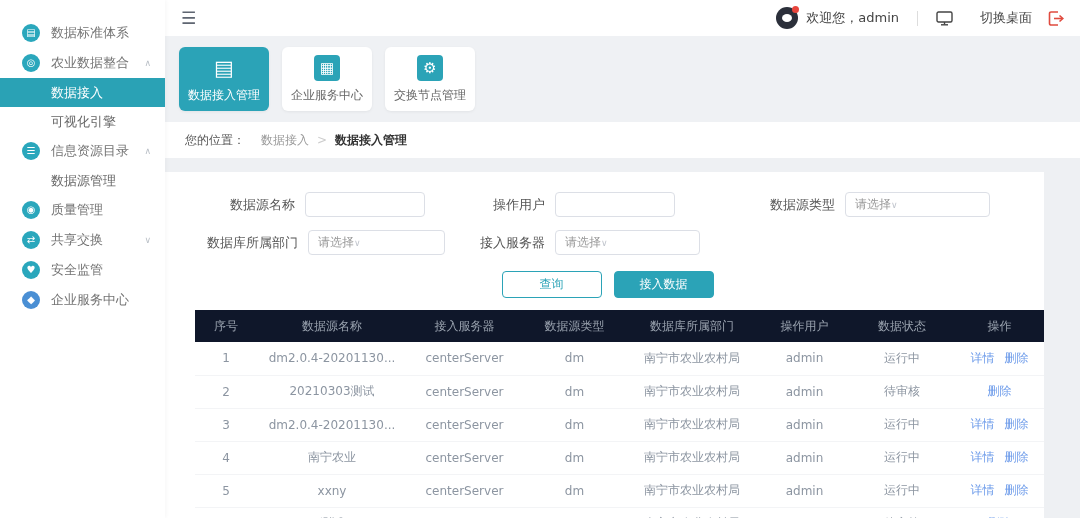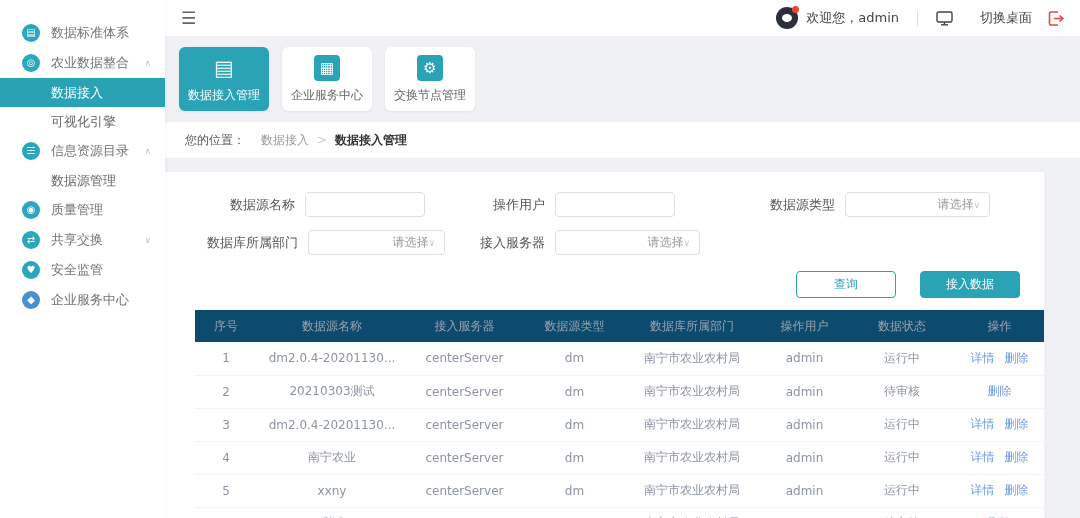--- a/index.html
+++ b/index.html
@@ -52,31 +52,31 @@
   .bc-current { color:#333; font-weight:bold; }
   .gapband { height:14px; background:#eef0f3; }
 
   
   .content { flex:1; background:#fff; margin-right:36px; padding:20px 20px 0 30px; overflow:hidden; }
   .filter-grid { display:grid; grid-template-columns:250px 290px auto; row-gap:13px; }
   .field { display:flex; align-items:center; }
   .f-label { width:100px; text-align:right; margin-right:10px; font-size:13px; color:#555; white-space:nowrap; }
   .f-label.wide { width:110px; }
   .f-input { width:120px; height:25px; border:1px solid #dcdfe6; border-radius:4px; outline:none; padding:0 6px; font-size:12px; font-family:inherit; }
-  .f-select { width:145px; height:25px; border:1px solid #dcdfe6; border-radius:4px; display:flex; align-items:center; justify-content:flex-end; padding:0 9px; cursor:pointer; background:#fff; }
+  .f-select { width:145px; height:25px; border:1px solid #dcdfe6; border-radius:4px; display:flex; align-items:center; justify-content:flex-start; padding:0 9px; cursor:pointer; background:#fff; }
   .f-select .val { color:#999; font-size:12px; }
   .f-caret { color:#c0c4cc; font-size:9px; }
 
-  .btn-row { display:flex; justify-content:flex-end; gap:24px; margin:16px 4px 12px 0; }
+  .btn-row { display:flex; justify-content:center; gap:12px; margin:16px 4px 12px 0; }
   .btn { width:100px; height:27px; border-radius:4px; font-size:12px; display:flex; align-items:center; justify-content:center; cursor:pointer; }
   .btn-outline { border:1px solid #2ba3b7; color:#2ba3b7; background:#fff; }
   .btn-solid { background:#2ba3b7; color:#fff; border:1px solid #2ba3b7; }
 
   table { width:100%; border-collapse:collapse; table-layout:fixed; font-size:12px; }
-  thead th { background:#0c4a6e; color:#9aa3af; font-weight:normal; height:32px; }
+  thead th { background:#0f172a; color:#9aa3af; font-weight:normal; height:32px; }
   tbody td { height:33px; text-align:center; color:#8c95a1; border-bottom:1px solid #f3f4f6; overflow:hidden; white-space:nowrap; text-overflow:ellipsis; }
   .link { color:#6b9aea; margin:0 5px; cursor:pointer; text-decoration:none;text-align:center; }
 </style>
 </head>
 <body>
 
 <div class="sidebar">
   <div class="menu">
 
     <div class="m-item">

